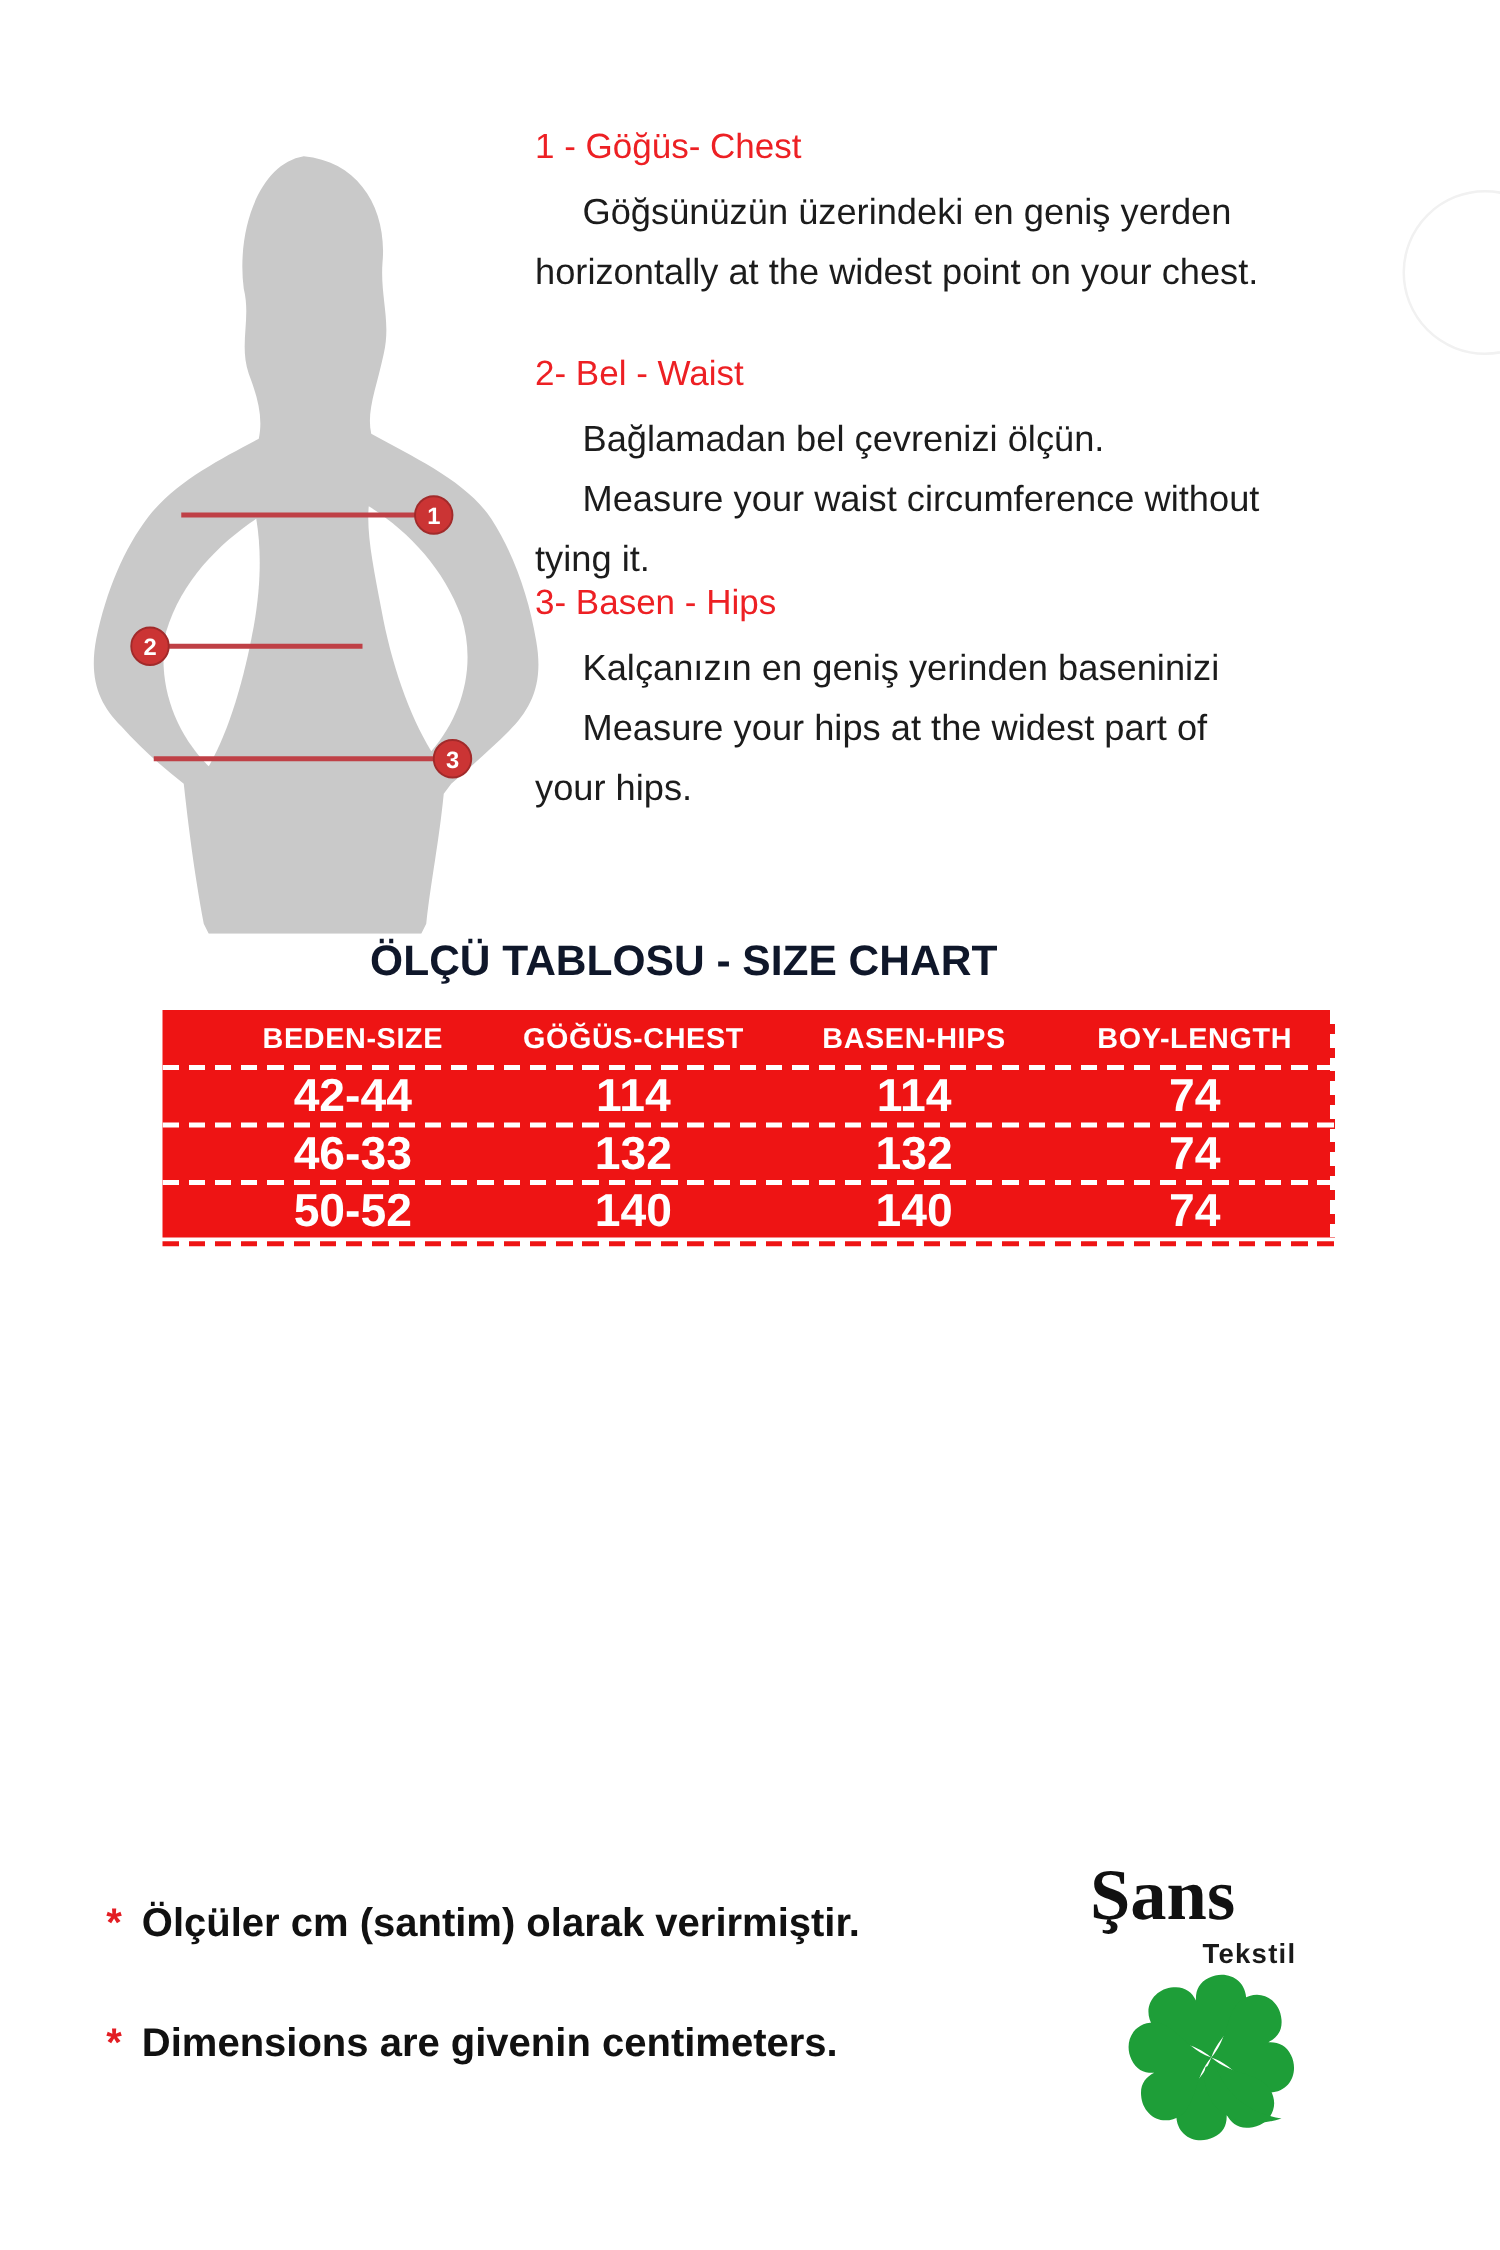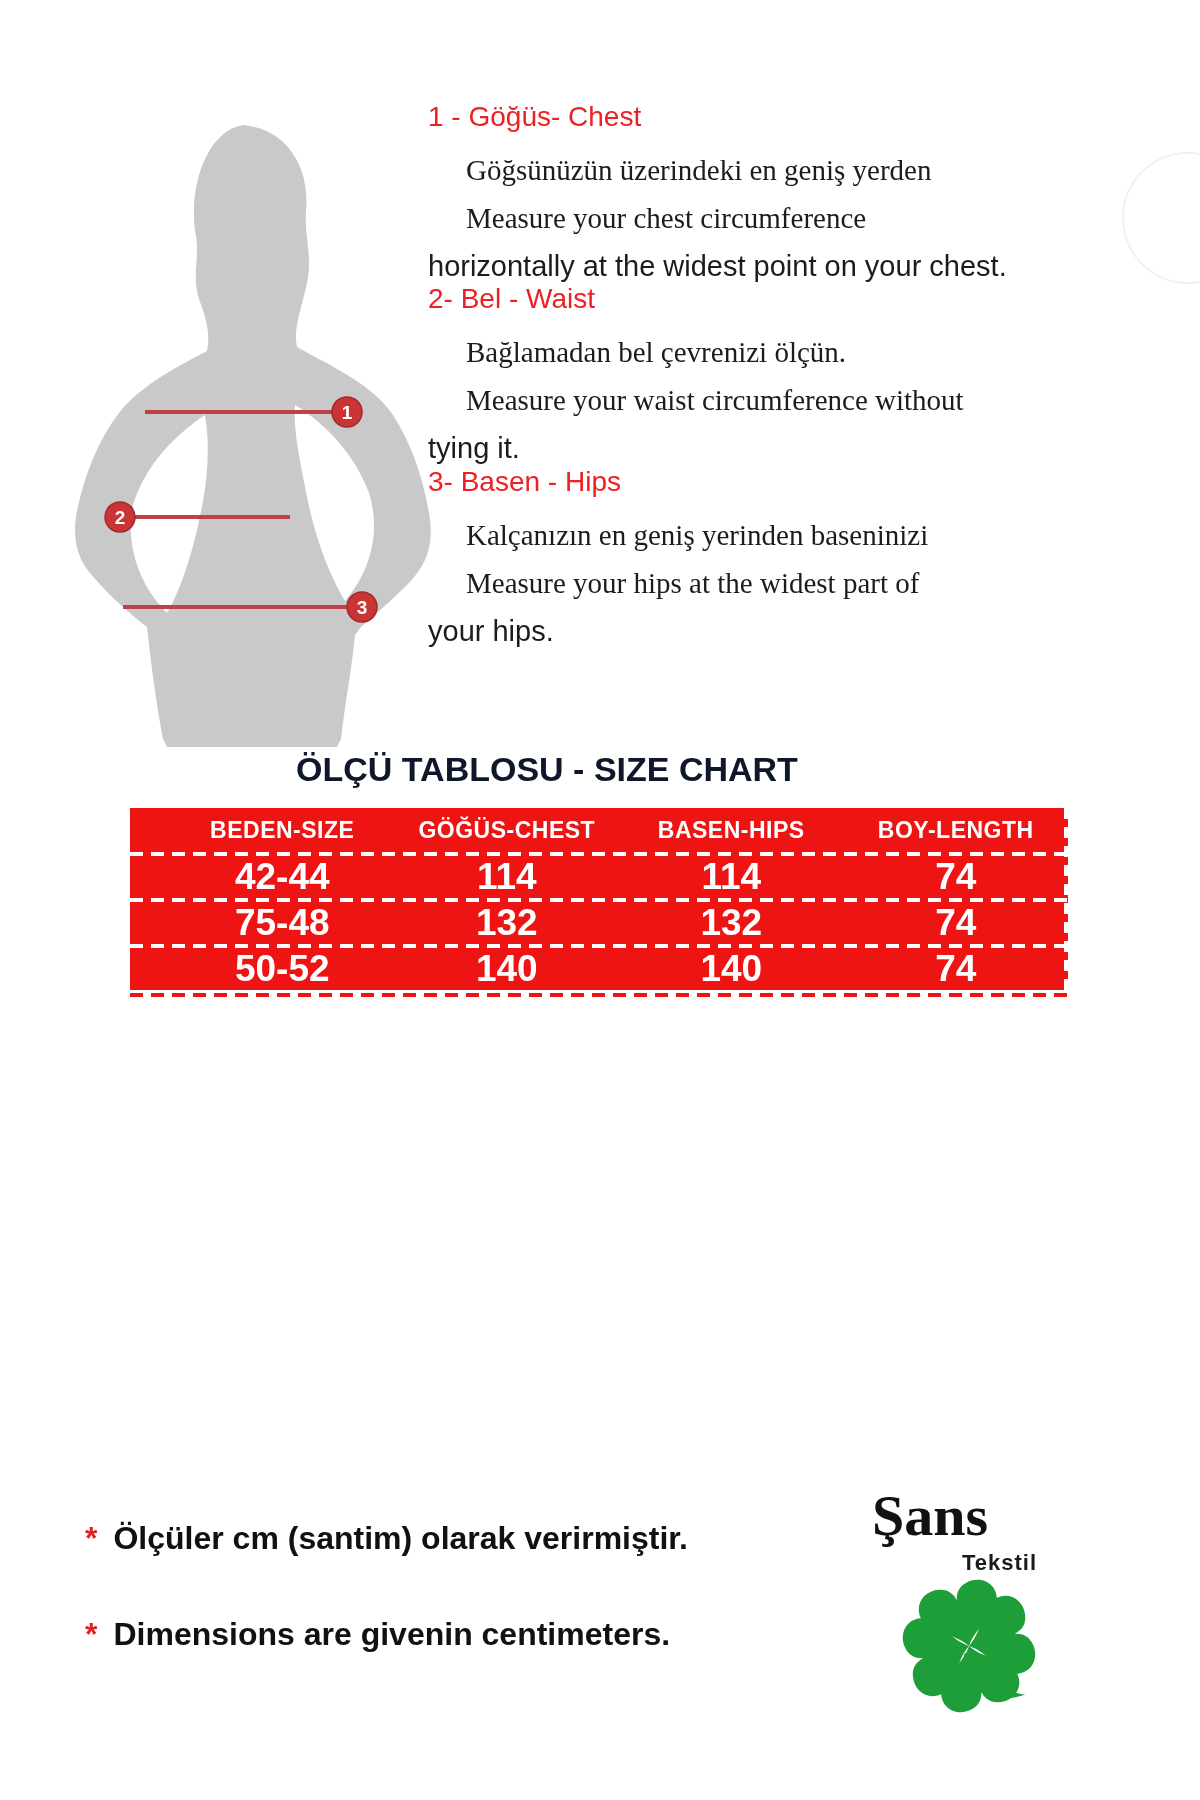--- a/index.html
+++ b/index.html
@@ -8,21 +8,21 @@
   .abs{position:absolute;}
 
   
   .wm-circle{left:1122px;top:152px;width:128px;height:128px;border-radius:50%;
              border:2px solid #f1f1f1;}
 
   
   .section{left:428px;white-space:nowrap;}
   .sec-heading{font-size:28px;color:#ed2024;line-height:34px;}
   .line{font-size:29px;color:#1c1c1c;line-height:48px;height:48px;}
-  .indent{padding-left:38px;font-family:Liberation Serif, serif;}
+  .indent{padding-left:38px;}
 
   
   .chart-title{left:130px;top:750px;width:834px;text-align:center;
                font-size:34px;font-weight:bold;color:#0f172a;letter-spacing:0px;}
 
   
   .table{left:130px;top:808px;width:938px;}
   .red-block{position:relative;background:#ee1414;overflow:hidden;}
   .t-row{display:grid;grid-template-columns:1fr 1fr 1fr 1fr;align-items:center;padding-left:40px;}
   .t-head{height:44px;}
@@ -102,21 +102,20 @@
     <line x1="68" y1="492" x2="295" y2="492" stroke="#bf4046" stroke-width="4"></line>
     <circle cx="307" cy="492" r="15" fill="#cb3434" stroke="#a12a2a" stroke-width="1.5"></circle>
     <text x="307" y="499" text-anchor="middle" font-size="19" font-weight="bold" fill="#ffffff" font-family="Liberation Sans, sans-serif">3</text>
   </g>
 </svg>
 
 <div class="abs section" style="top:60px;margin-top:40px;">
   <div class="sec-heading">1 - Göğüs- Chest</div>
   <div style="height:12px;"></div>
   <div class="line indent">Göğsünüzün üzerindeki en geniş yerden</div>
-  <div class="line indent">Measure your chest circumference</div>
   <div class="line">horizontally at the widest point on your chest.</div>
 </div>
 
 <div class="abs section" style="top:282px;">
   <div class="sec-heading">2- Bel - Waist</div>
   <div style="height:12px;"></div>
   <div class="line indent">Bağlamadan bel çevrenizi ölçün.</div>
   <div class="line indent">Measure your waist circumference without</div>
   <div class="line">tying it.</div>
 </div>
@@ -141,21 +140,21 @@
     </div>
     <div class="sep"></div>
     <div class="t-row t-data">
       <div class="t-cell">42-44</div>
       <div class="t-cell">114</div>
       <div class="t-cell">114</div>
       <div class="t-cell">74</div>
     </div>
     <div class="sep"></div>
     <div class="t-row t-data">
-      <div class="t-cell">75-48</div>
+      <div class="t-cell">46-33</div>
       <div class="t-cell">132</div>
       <div class="t-cell">132</div>
       <div class="t-cell">74</div>
     </div>
     <div class="sep"></div>
     <div class="t-row t-data">
       <div class="t-cell">50-52</div>
       <div class="t-cell">140</div>
       <div class="t-cell">140</div>
       <div class="t-cell">74</div>

